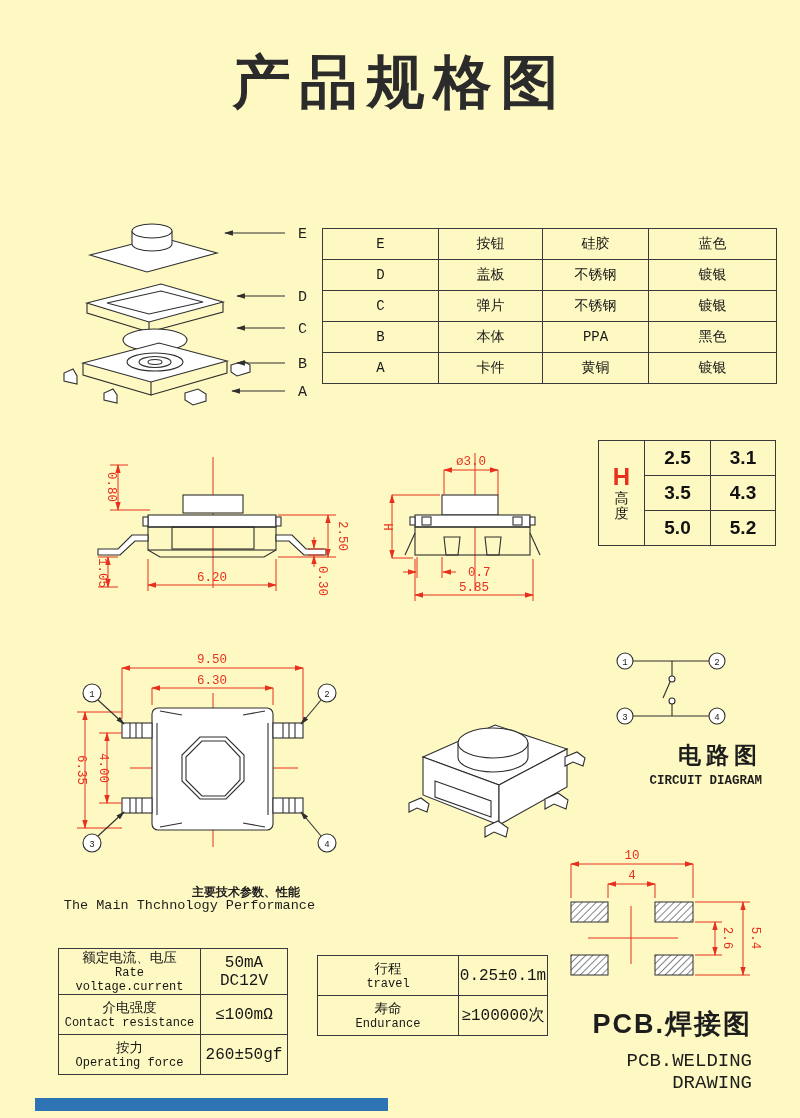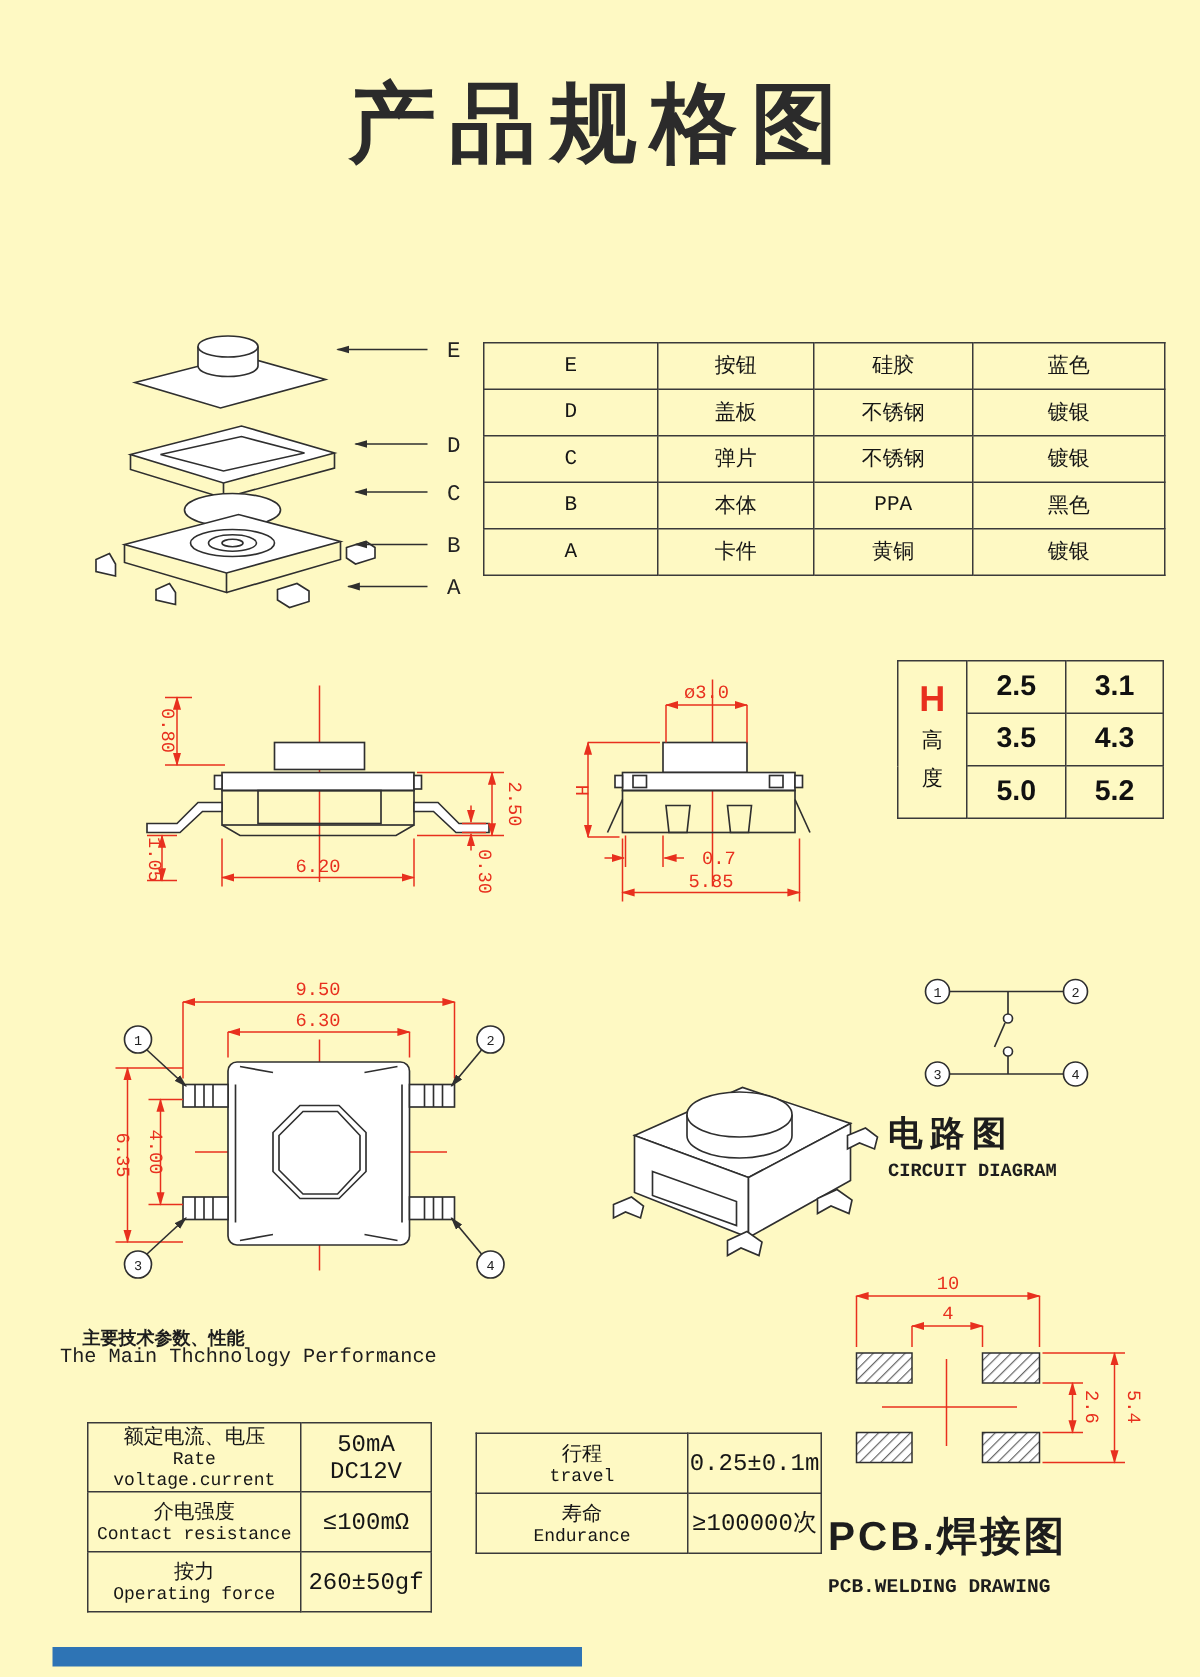--- a/index.html
+++ b/index.html
@@ -10,32 +10,32 @@
   .title{left:0;top:44px;width:800px;text-align:center;font-size:58px;font-weight:900;
          letter-spacing:9px;color:#2b2b2b}
   table{border-collapse:collapse}
   td{border:1px solid #3a3a3a;text-align:center;vertical-align:middle;padding:0;color:#161616}
   .parts td{height:30px;font-size:14px}
   .parts .hdr td{height:46px}
   .parts .en,.ptab .en{font-family:"Liberation Mono","DejaVu Sans Mono",monospace;font-size:12px;line-height:14px}
   .parts .cn{font-size:14px;line-height:17px}
   .htab td{font-size:19px;font-weight:600;height:34px;color:#111}
   .htab .hletter{color:#e8301e;font-size:24px;font-weight:700;line-height:24px}
-  .htab .hlabel{font-size:14px;width:18px;margin:2px auto 0;word-break:break-all;line-height:25px;font-weight:400}
+  .htab .hlabel{font-size:14px;width:18px;margin:2px auto 0;word-break:break-all;line-height:15px;font-weight:400}
   .ptab td{height:39px}
   .ptab .cn{font-size:13.5px;line-height:17px}
   .ptab .en{font-size:12px}
   .ptab .val{font-family:"Liberation Mono","DejaVu Sans Mono",monospace;font-size:16px;font-weight:400}
   .dim{stroke:#e8301e;stroke-width:1;fill:none}
   .dimt{fill:#e8301e;font-size:12.5px;font-family:"Liberation Mono","DejaVu Sans Mono",monospace}
   .ln{stroke:#2f2f2f;stroke-width:1.1;fill:#fff}
   .lnn{stroke:#2f2f2f;stroke-width:1.1;fill:none}
   .lbl{fill:#222;font-size:15px;font-family:"Liberation Mono","DejaVu Sans Mono",monospace}
   .cdg{fill:#222;font-size:9px;font-family:"Liberation Mono","DejaVu Sans Mono",monospace}
-  .bighead{font-weight:700;text-align:left}
+  .bighead{font-weight:700;text-align:right}
   .footer-bar{background:#2e74b5}
 </style>
 </head>
 <body>
 
 <div id="canvas">
 
   <svg width="0" height="0" style="position:absolute" aria-hidden="true">
     <defs>
       <marker id="ra" viewBox="0 0 10 6" markerWidth="9" markerHeight="6" refX="9" refY="3" orient="auto-start-reverse">
@@ -404,17 +404,17 @@
       <line class="dim" x1="137" y1="107" x2="164" y2="107"></line>
       <line class="dim" x1="157" y1="74" x2="157" y2="107" marker-start="url(#ra)" marker-end="url(#ra)"></line>
       <text class="dimt" x="166" y="90" text-anchor="middle" transform="rotate(90 166 90)">2.6</text>
       <line class="dim" x1="137" y1="54" x2="192" y2="54"></line>
       <line class="dim" x1="137" y1="127" x2="192" y2="127"></line>
       <line class="dim" x1="185" y1="54" x2="185" y2="127" marker-start="url(#ra)" marker-end="url(#ra)"></line>
       <text class="dimt" x="194" y="90" text-anchor="middle" transform="rotate(90 194 90)">5.4</text>
     </g>
   </svg>
   <div class="abs bighead" style="left:552px;top:1006px;width:200px;font-size:27px;letter-spacing:2px">PCB.焊接图</div>
-  <div class="abs bighead mono" style="left:552px;top:1050px;width:200px;font-size:13px;font-weight:700">PCB.WELDING DRAWING</div>
+  <div class="abs bighead mono" style="left:552px;top:1050px;width:200px;font-size:19px;font-weight:400">PCB.WELDING DRAWING</div>
 
   <div class="abs footer-bar" style="left:35px;top:1098px;width:353px;height:13px"></div>
 
 </div>
 
 </body></html>

